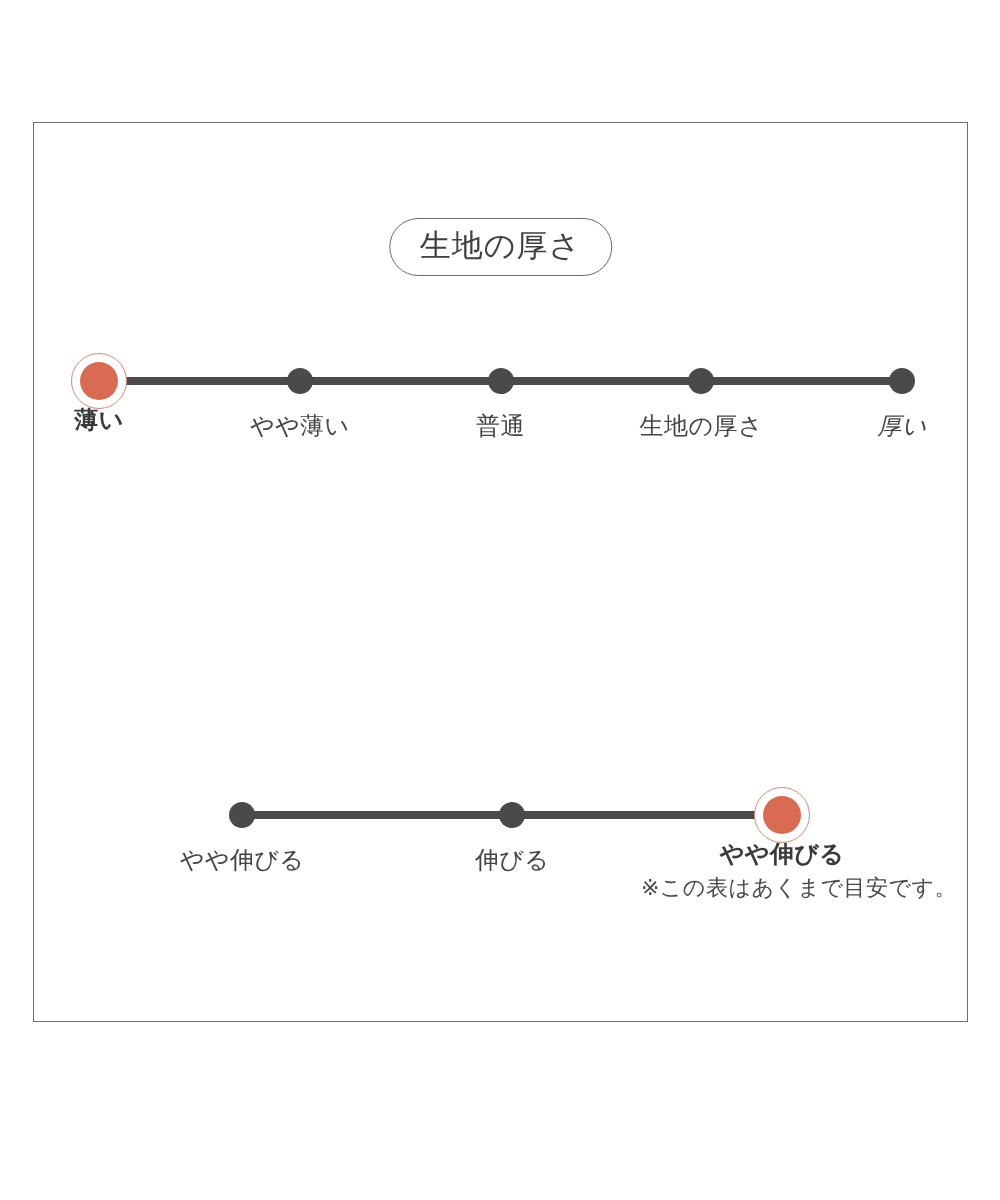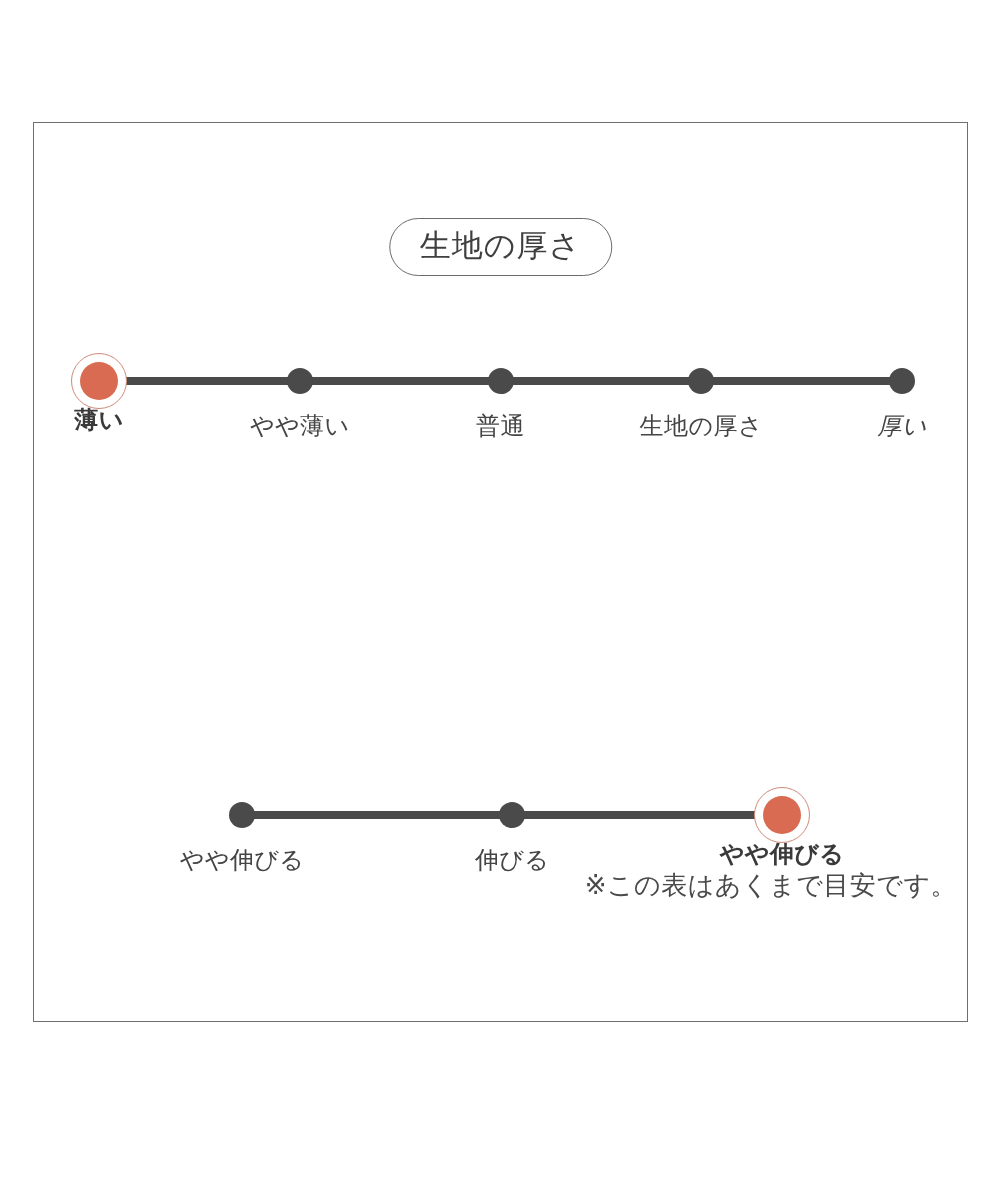--- a/index.html
+++ b/index.html
@@ -117,21 +117,21 @@
   .label--active {
     font-weight: bold;
     color: #3a3a3a;
   }
 
   
   .footnote {
     position: absolute;
     right: 10px;
     bottom: 118px;
-    font-size: 26px;
+    font-size: 22px;
     color: #4a4a4a;
     font-family: "DejaVu Sans", "Liberation Sans", sans-serif;
     letter-spacing: 0.5px;
     white-space: nowrap;
   }
 </style>
 </head>
 <body>
 
 <div class="page">

